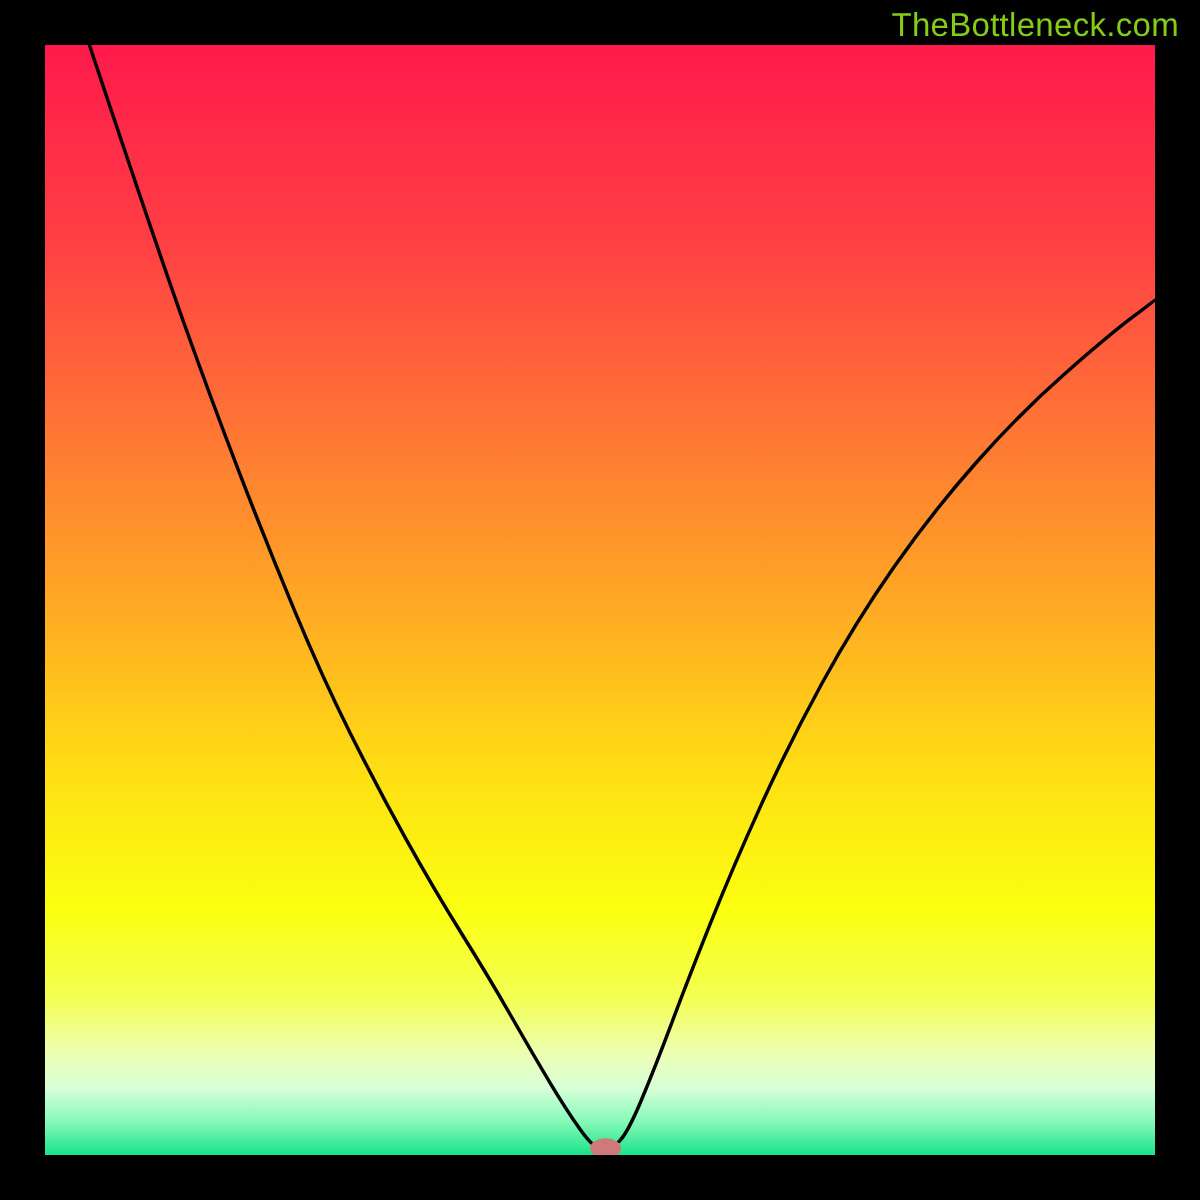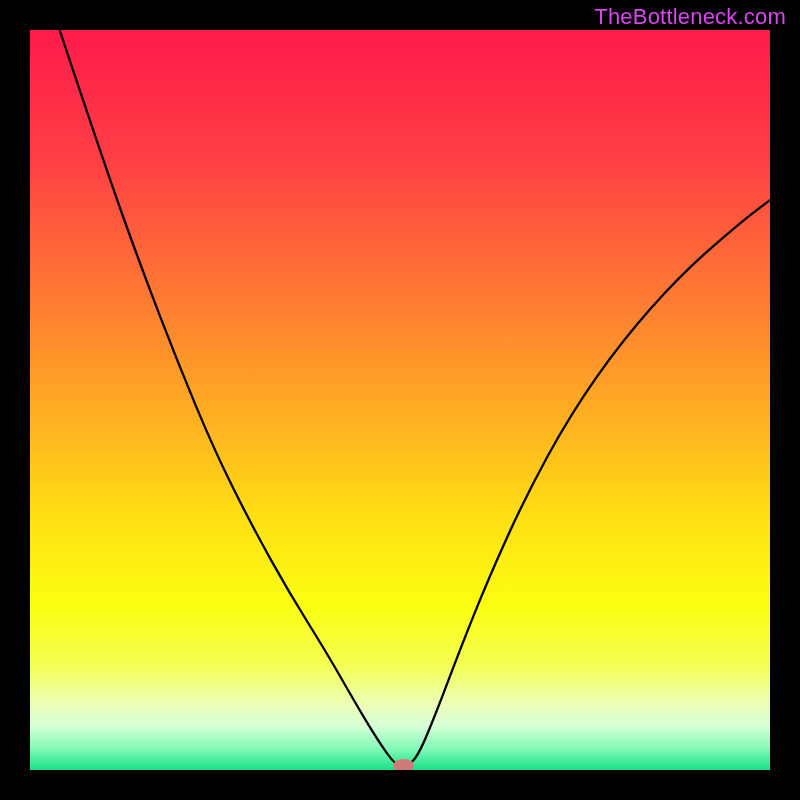--- a/index.html
+++ b/index.html
@@ -8,21 +8,21 @@
     width: 800px;
     height: 800px;
     overflow: hidden;
     font-family: Arial, Helvetica, sans-serif;
     background: #000;
   }
   .watermark {
     position: absolute;
     top: 4px;
     right: 14px;
-    color: #d946ef;
+    color: #84cc16;
     font-size: 22px;
     font-weight: 500;
     z-index: 10;
     letter-spacing: 0.2px;
   }
   .frame {
     position: absolute;
     left: 0;
     top: 0;
     width: 800px;

